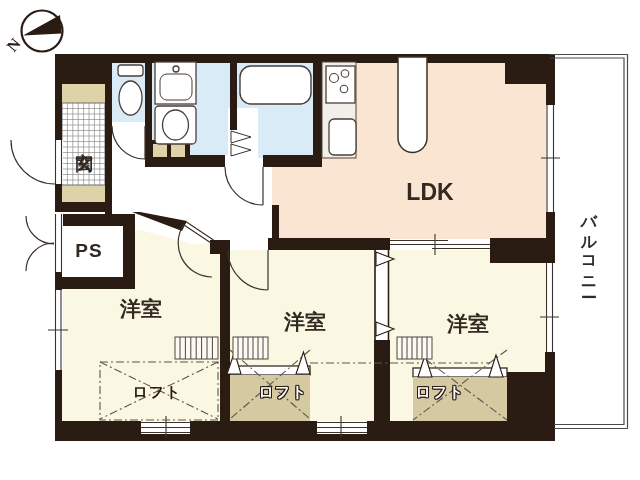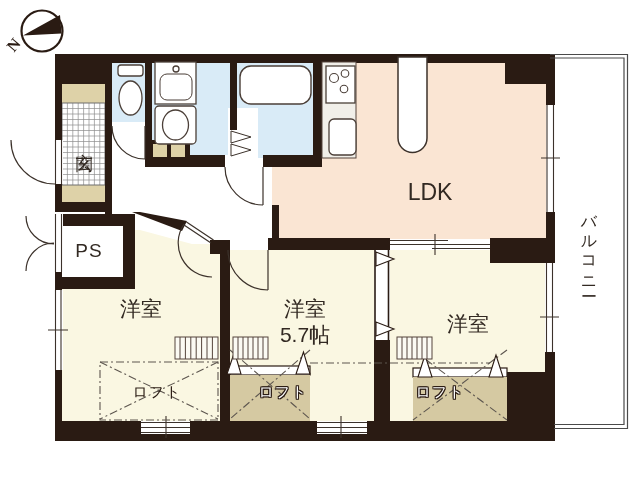--- a/index.html
+++ b/index.html
@@ -1,20 +1,20 @@
 <!DOCTYPE html>
 <html><head>
 <meta charset="utf-8">
 <style>
   html,body{margin:0;padding:0;background:#fff;}
   #plan{position:relative;width:640px;height:480px;background:#fff;overflow:hidden;
         font-family:"Liberation Sans","DejaVu Sans",sans-serif;}
   #plan svg{position:absolute;left:0;top:0;}
   .lbl{position:absolute;transform:translate(-50%,-50%);color:#322922;text-align:center;
-       line-height:1.25;white-space:nowrap;z-index:5;}
+       line-height:1.25;white-space:nowrap;z-index:5;font-weight:bold;}
   .lbl .nm,.lbl .sz{display:block;}
   .vtext{writing-mode:vertical-rl;text-orientation:mixed;letter-spacing:3px;}
   .loft-dark{font-size:15px;color:#2a1b13;letter-spacing:1px;}
   .loft-out{font-size:15px;color:#ffffff;letter-spacing:1px;
     text-shadow:-1px -1px 0 #2a1b13,1px -1px 0 #2a1b13,-1px 1px 0 #2a1b13,1px 1px 0 #2a1b13,
                 -1px 0 0 #2a1b13,1px 0 0 #2a1b13,0 -1px 0 #2a1b13,0 1px 0 #2a1b13;}
   .north{position:absolute;font-family:"Liberation Serif","DejaVu Serif",serif;
          font-weight:bold;font-size:16px;color:#2a1b13;transform:rotate(-50deg);z-index:5;}
 </style>
 </head>
@@ -210,21 +210,20 @@
   <div class="lbl" style="left:430px;top:192px;font-size:23px;">
     <span class="nm">LDK</span>
   </div>
 
   <div class="lbl" style="left:141px;top:309px;font-size:21px;">
     <span class="nm">洋室</span>
   </div>
 
   <div class="lbl" style="left:305px;top:322px;font-size:21px;">
     <span class="nm">洋室</span>
-    <span class="sz">5.7帖</span>
   </div>
 
   <div class="lbl" style="left:468px;top:324px;font-size:21px;">
     <span class="nm">洋室</span>
   </div>
 
   <div class="lbl" style="left:89px;top:251px;font-size:19px;letter-spacing:1px;">PS</div>
 
   <div class="lbl vtext" style="left:84px;top:143px;font-size:17px;">玄関</div>
 

